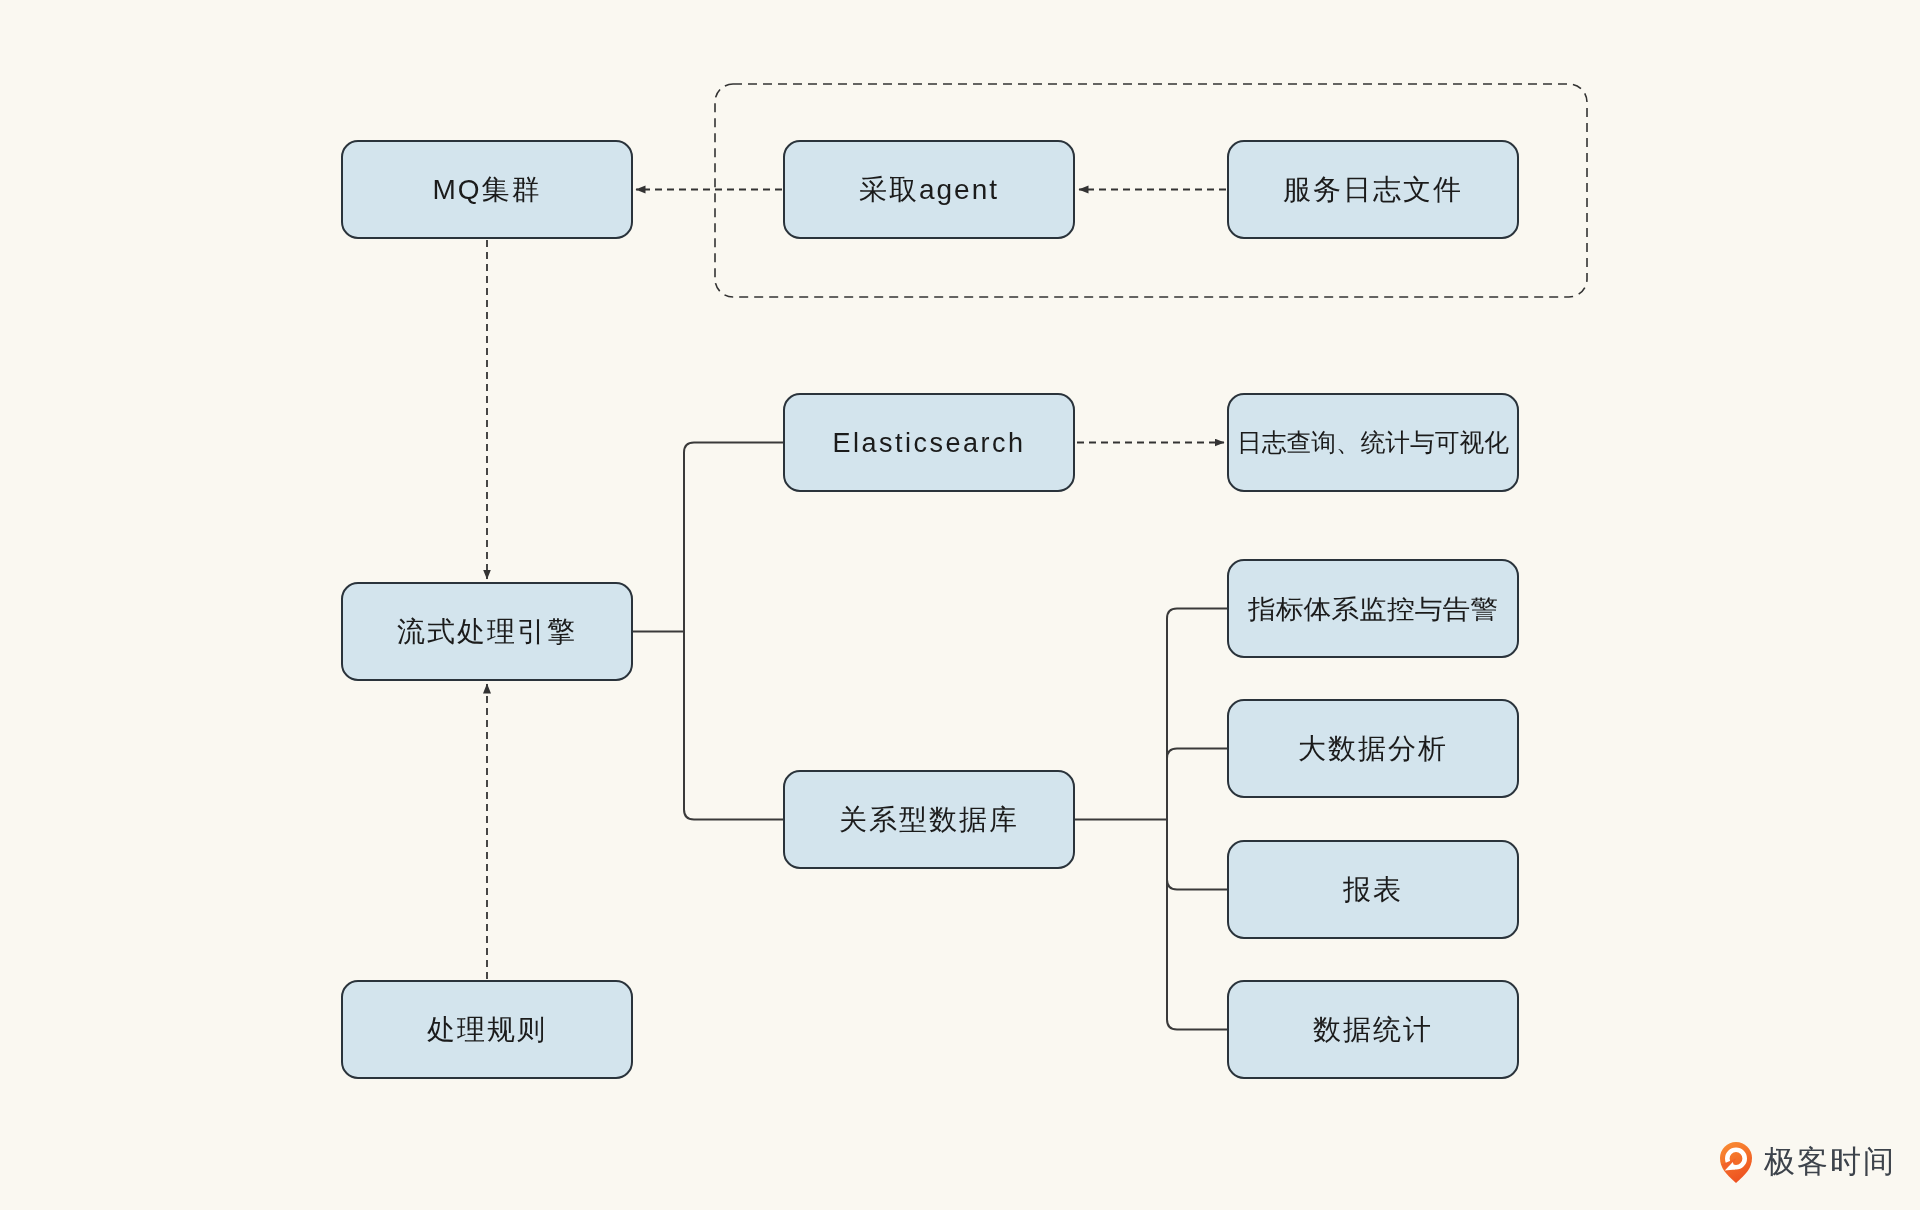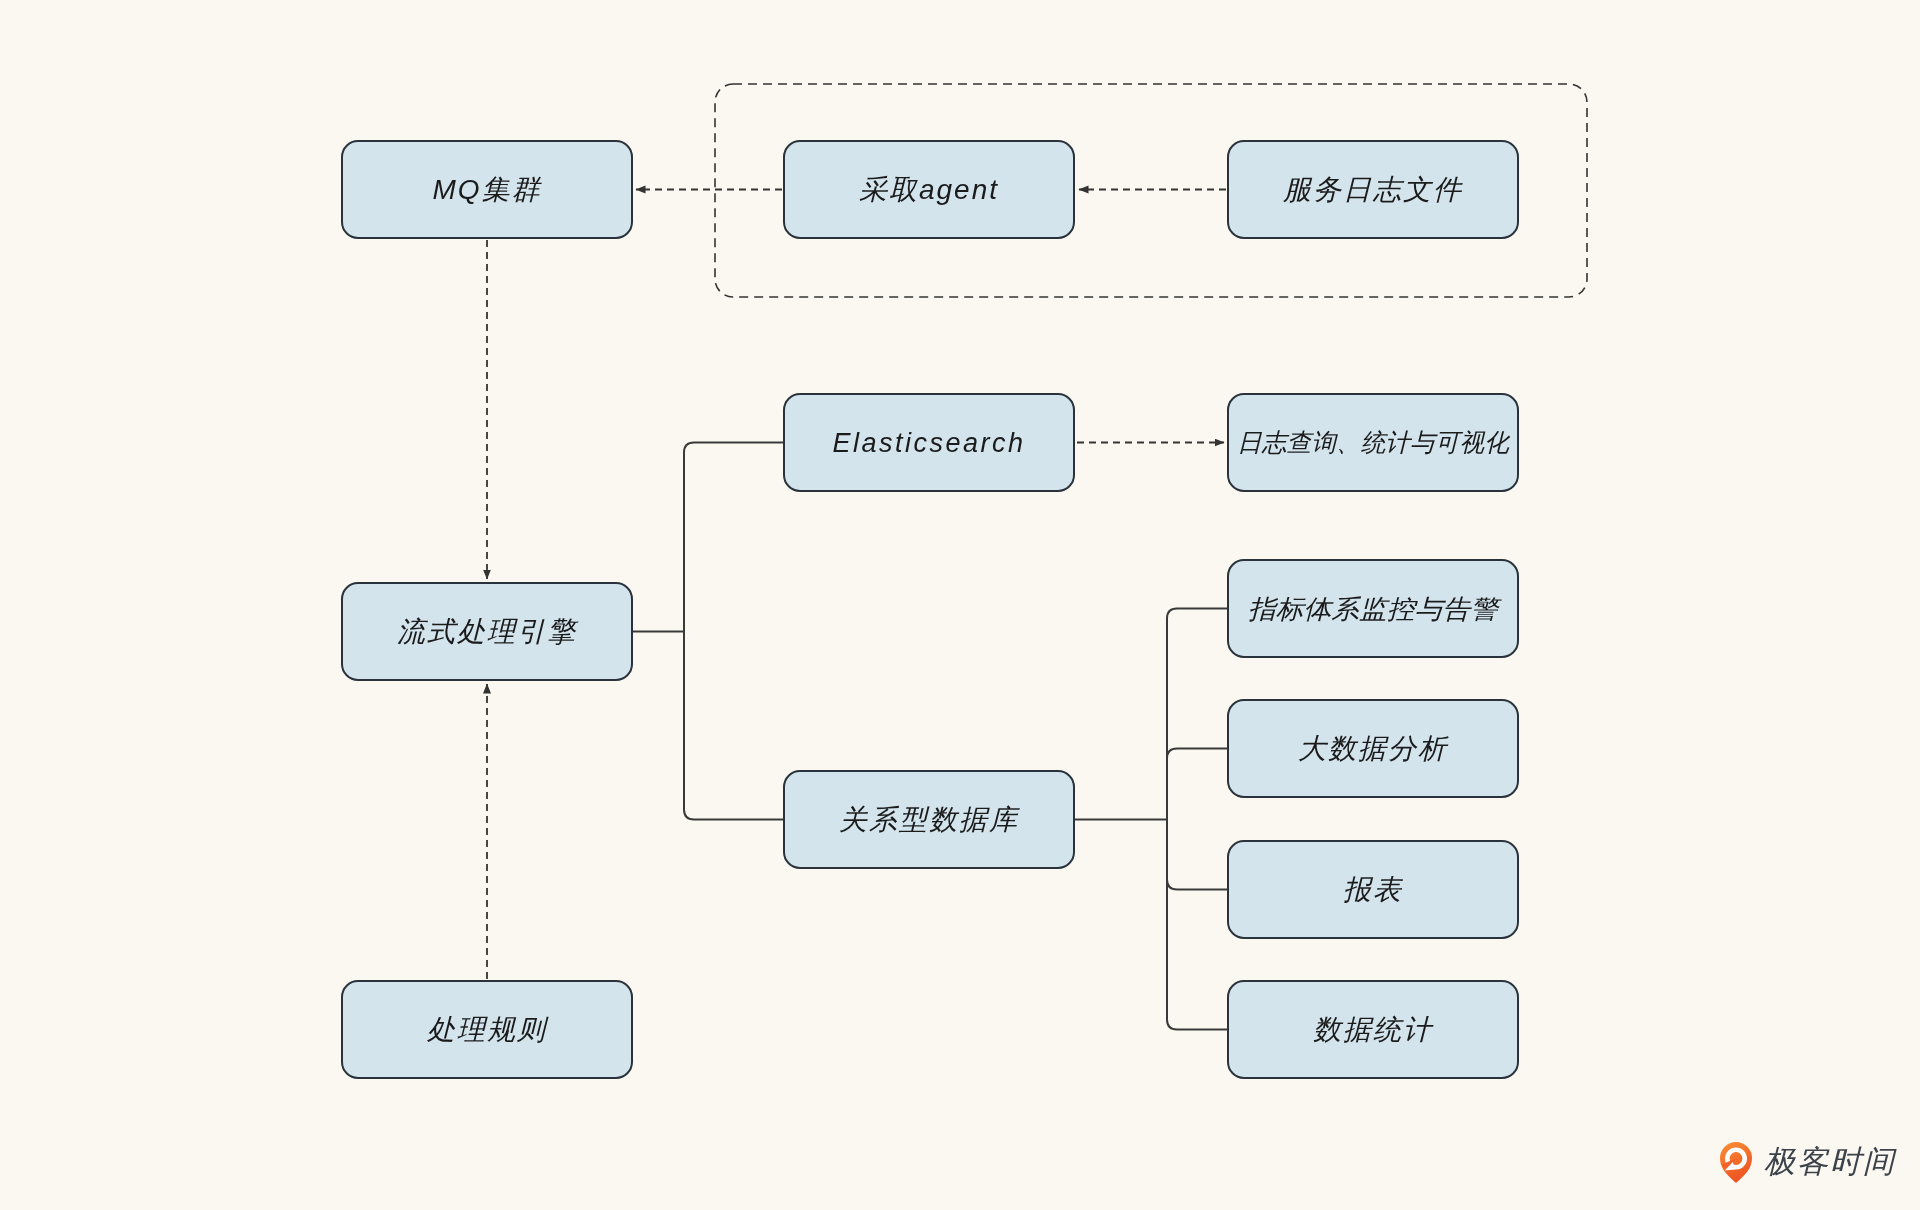--- a/index.html
+++ b/index.html
@@ -7,21 +7,20 @@
     padding: 0;
     background: #FAF8F1;
     font-family: "Liberation Sans", sans-serif;
   }
   .stage {
     width: 1920px;
     height: 1210px;
     position: relative;
     background: #FAF8F1;
     overflow: hidden;
-    font-style: italic;
   }
   svg { display: block; }
   .node-box {
     fill: #D3E4ED;
     stroke: #2A333B;
     stroke-width: 2;
   }
   .node-label {
     fill: #1B1B1B;
     font-size: 28px;

